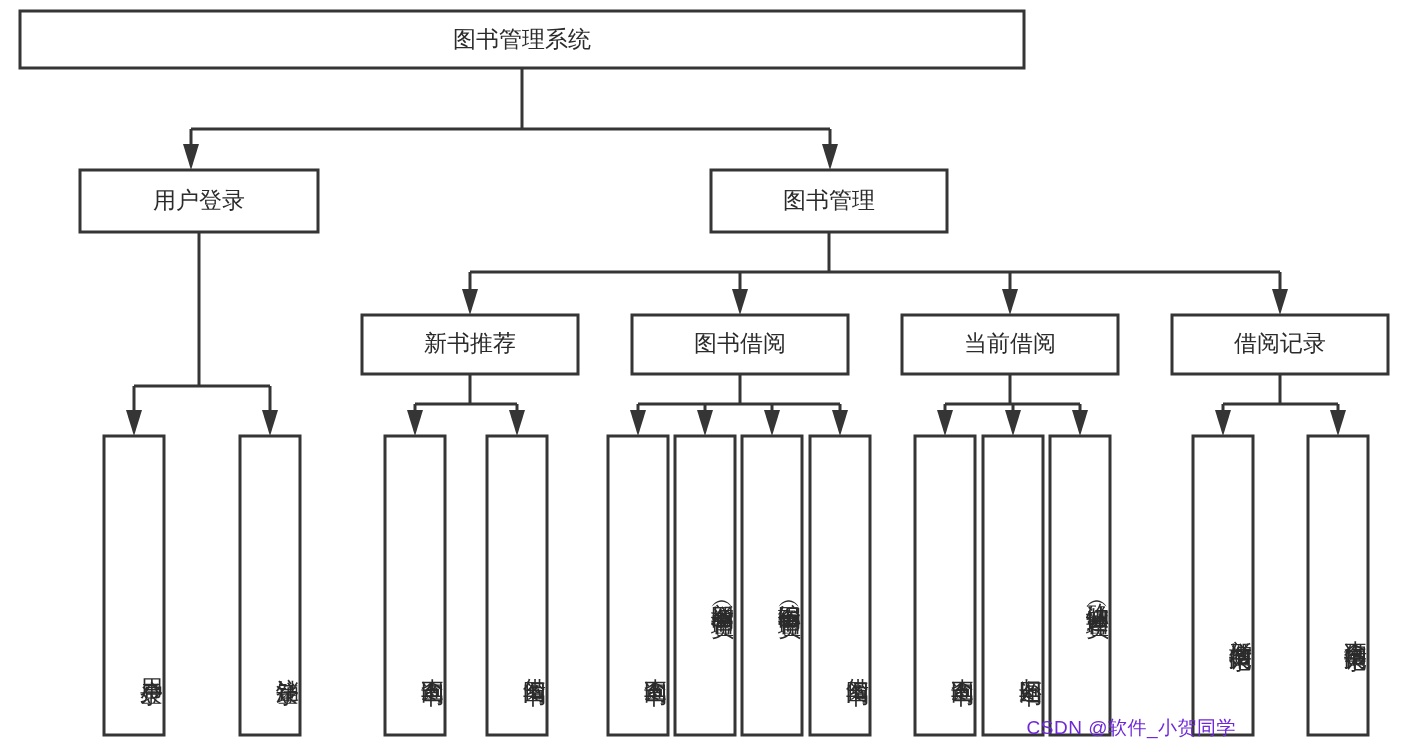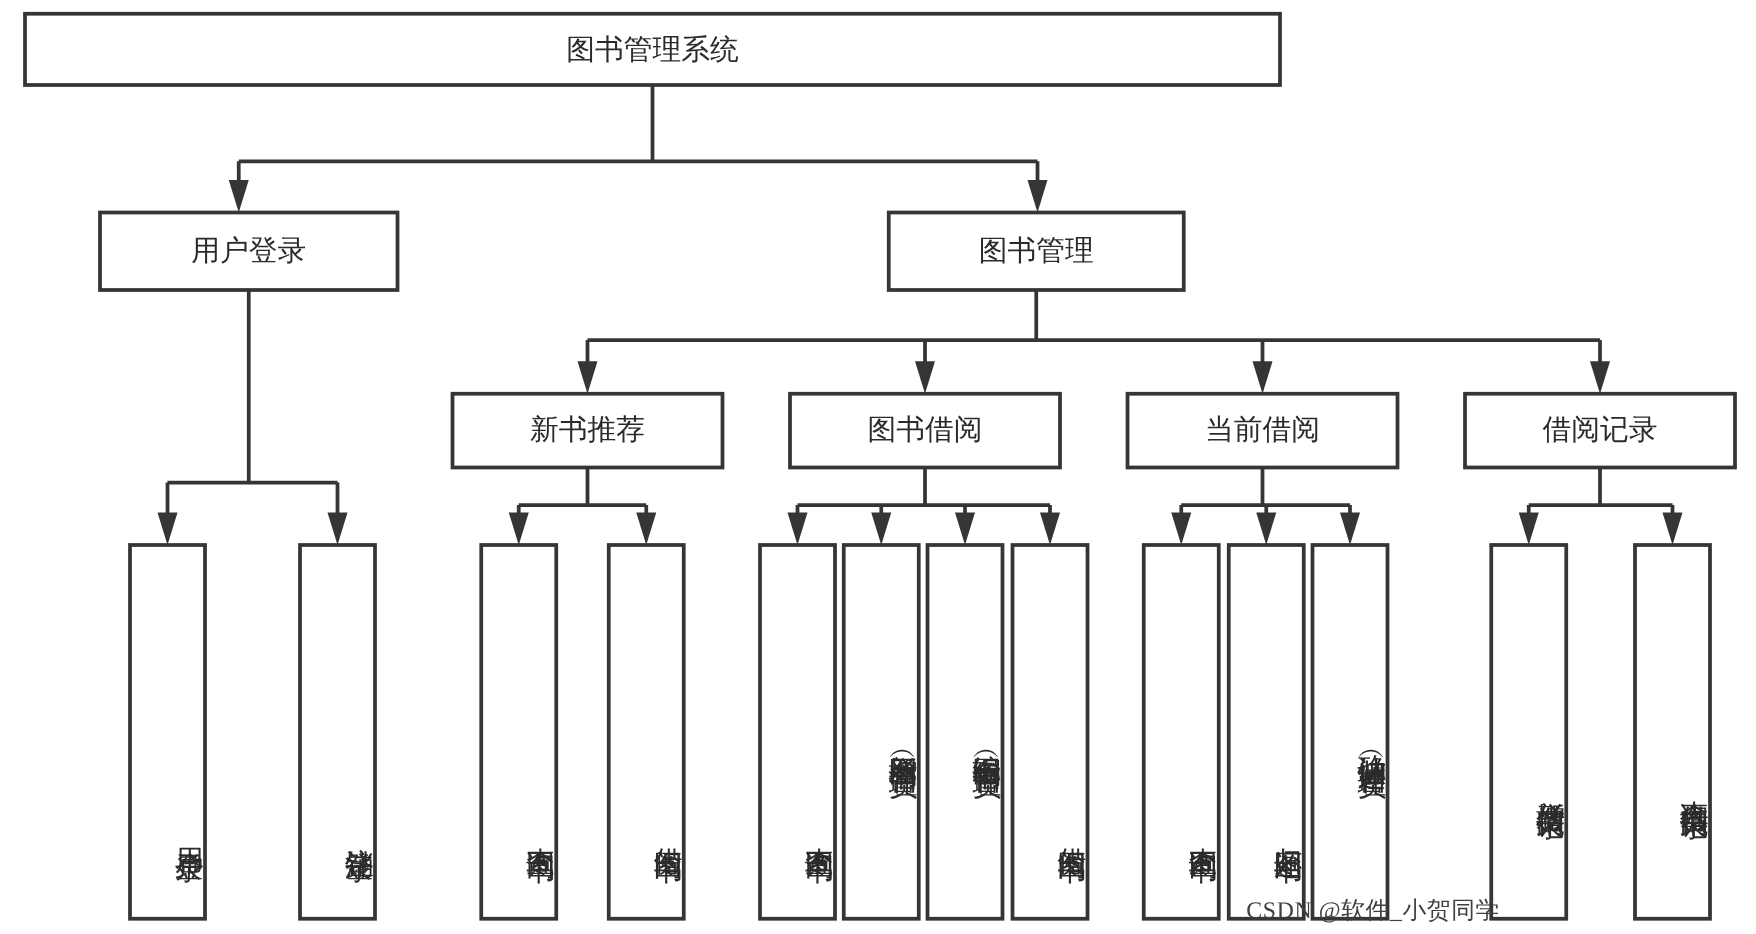--- a/index.html
+++ b/index.html
@@ -11,20 +11,21 @@
     width: 1405px;
     height: 747px;
     font-family: "Liberation Sans", "DejaVu Sans", sans-serif;
     overflow: hidden;
   }
   #diagram-root {
     position: relative;
     width: 1210px;
     height: 747px;
     background: #ffffff;
+    padding-left: 36px;
   }
   svg#flow-svg {
     position: absolute;
     left: 0;
     top: 0;
     width: 1405px;
     height: 747px;
   }
   .node-box {
     fill: #ffffff;
@@ -61,23 +62,23 @@
     line-height: 1.05;
     color: #2b2b2b;
     letter-spacing: 2px;
     white-space: nowrap;
     pointer-events: none;
   }
   .watermark {
     position: absolute;
     right: 10px;
     bottom: 6px;
-    font-family: Liberation Serif, serif;
+    font-family: Liberation Sans, sans-serif;
     font-size: 19px;
-    color: #404040;
+    color: #6d28d9;
     letter-spacing: 0.5px;
     white-space: nowrap;
   }
 </style>
 </head>
 <body>
 
 <div id="diagram-root">
 
   <svg id="flow-svg" viewBox="0 0 1405 747">

